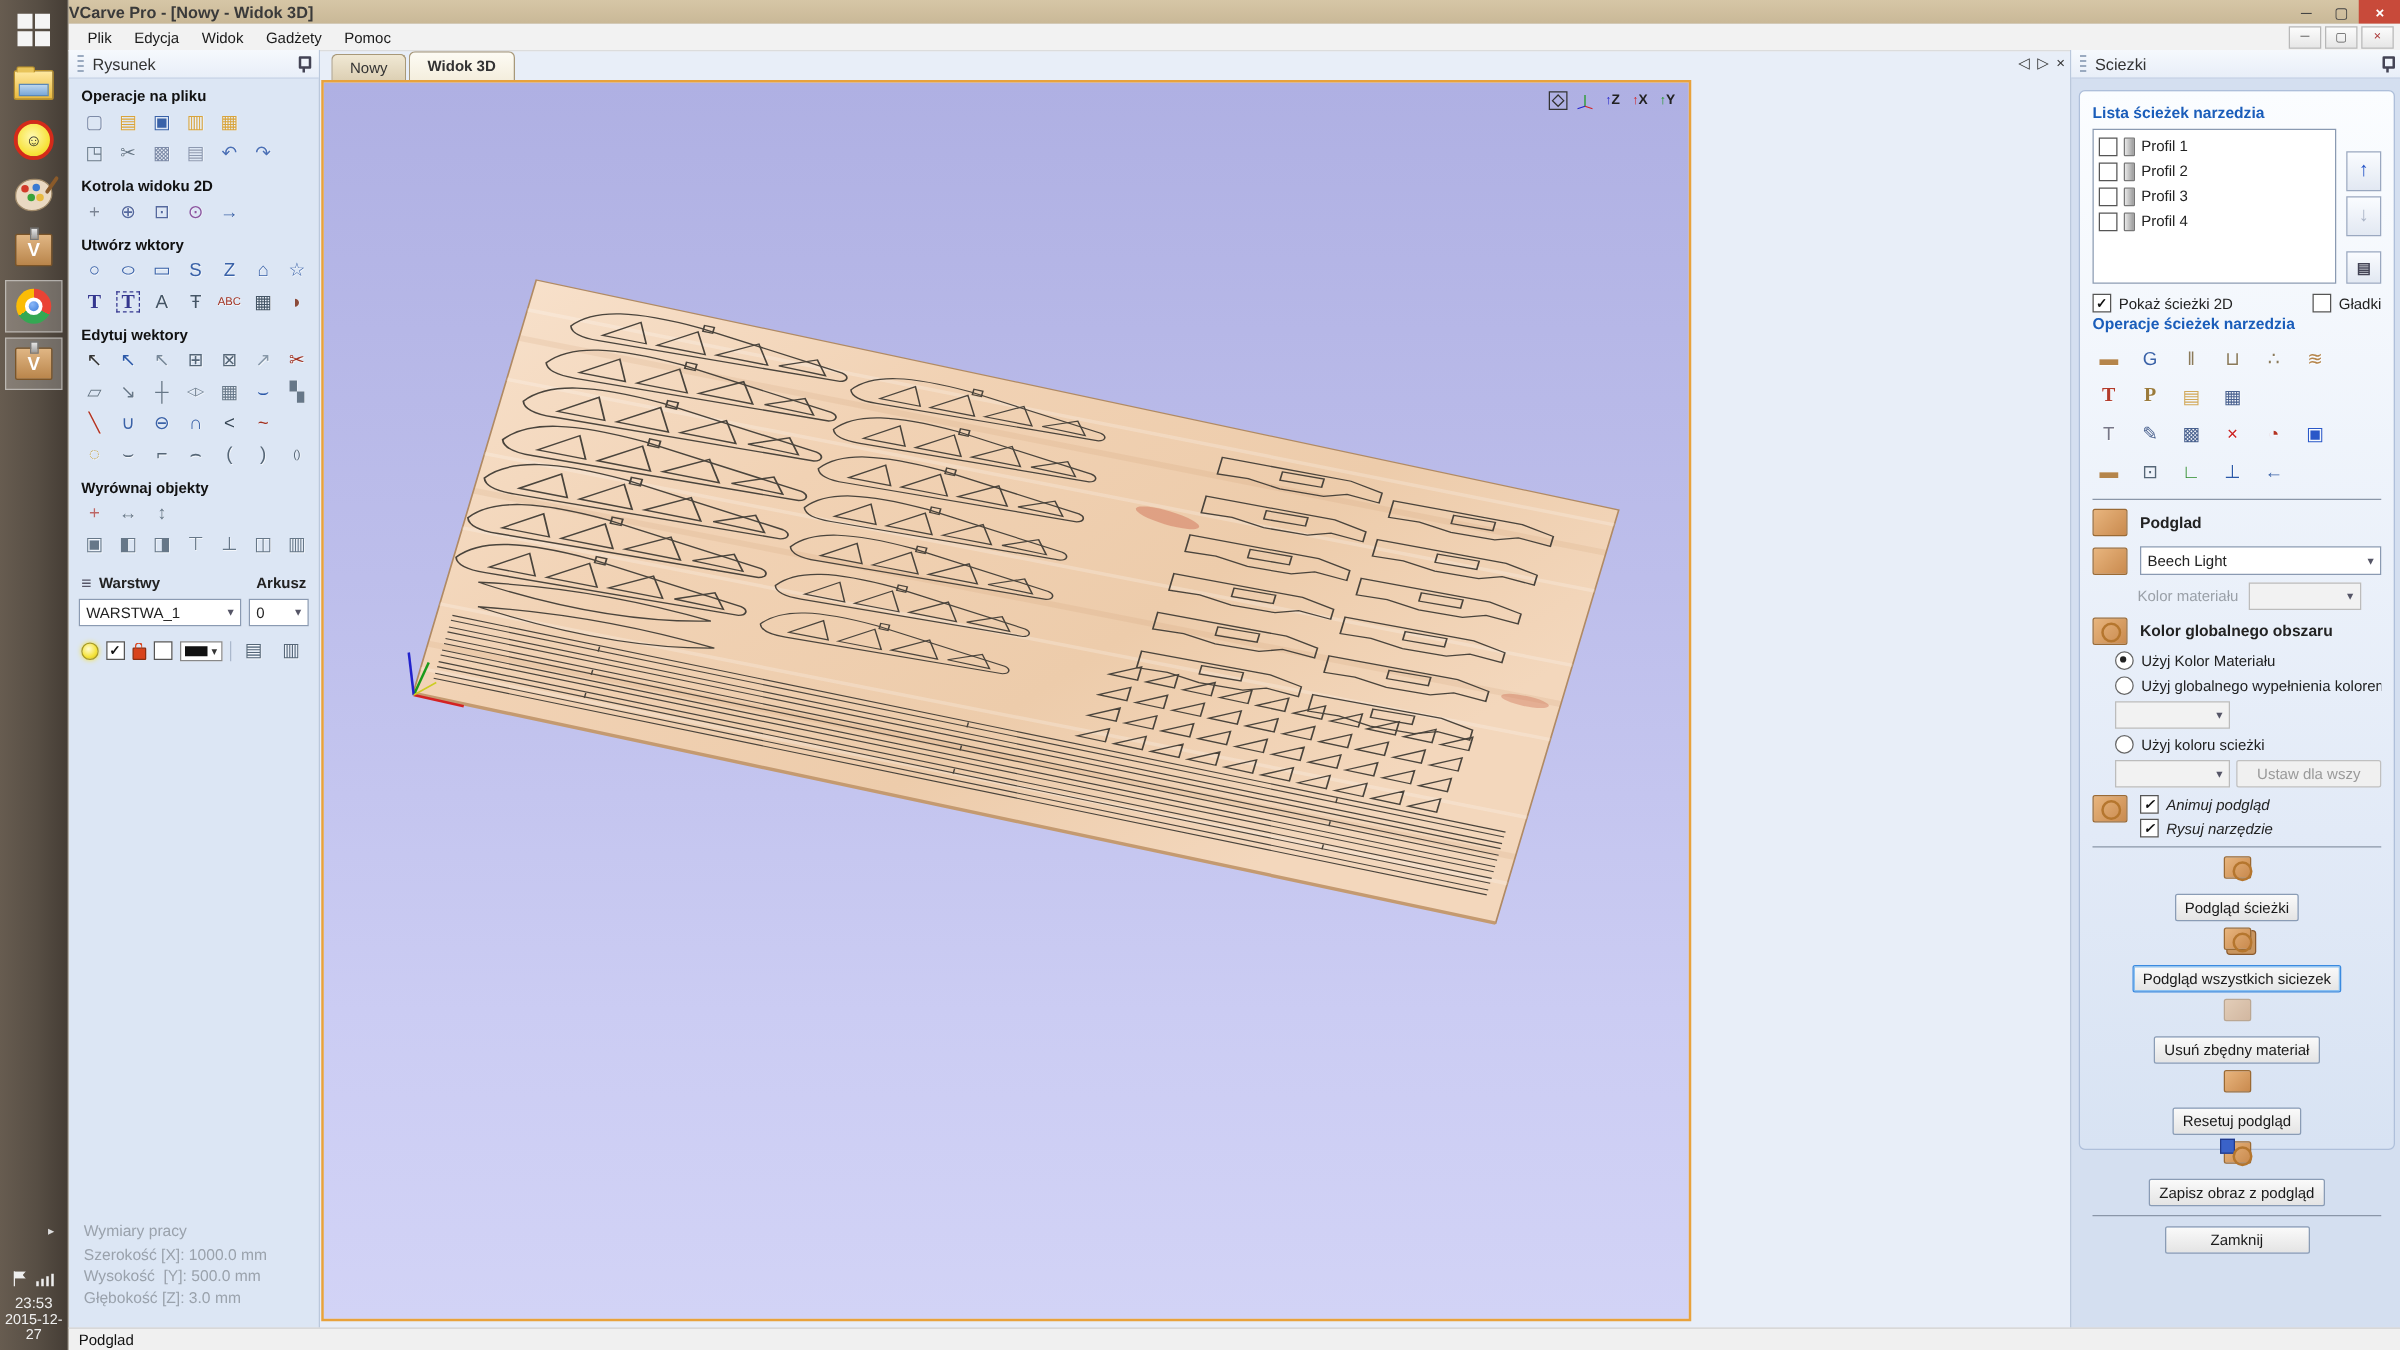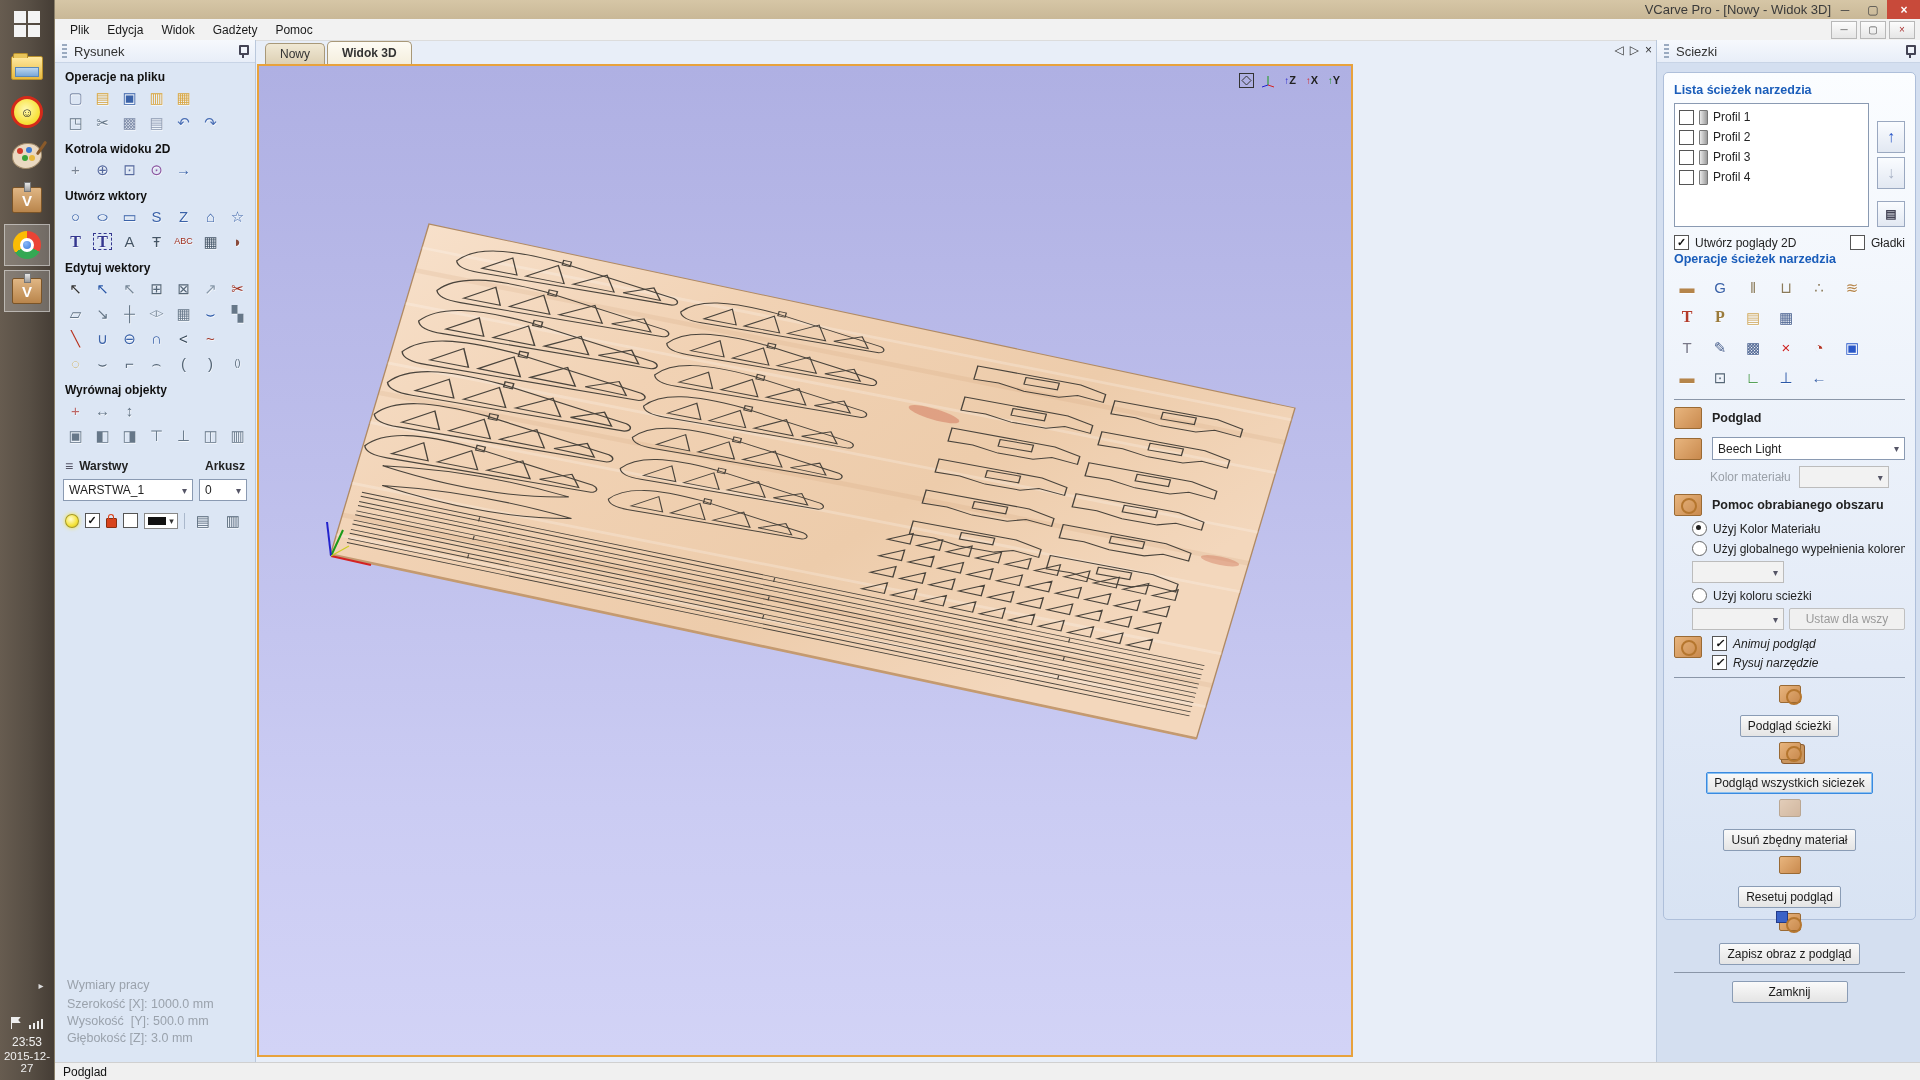--- a/index.html
+++ b/index.html
@@ -28,21 +28,21 @@
   .tb-status{display:flex;justify-content:center;align-items:flex-end;gap:7px;margin-bottom:6px;}
   .flagico{width:10px;height:8px;border-left:1.5px solid #eee;position:relative;display:inline-block;height:12px;}
   .flagico::before{content:"";position:absolute;left:0;top:0;width:9px;height:6px;background:#eee;clip-path:polygon(0 0,100% 0,72% 50%,100% 100%,0 100%);}
   .bars{display:inline-flex;align-items:flex-end;gap:1.5px;}
   .bars i{width:2.5px;background:#eee;display:block;}
   .clock{font-size:12px;line-height:15px;}
   .dateline{font-size:11.5px;}
   
   #window{position:absolute;left:54px;top:0;width:1866px;height:1080px;background:#e8eef8;border-left:1px solid #8a7f68;}
   #titlebar{position:absolute;left:0;top:0;right:0;height:19px;background:linear-gradient(#d6c6a6,#c9b897);display:flex;align-items:center;border-bottom:1px solid #b0a080;}
-  #titlebar .title{flex:1;text-align:right;font-size:13px;color:#3a3a3a;}
+  #titlebar .title{flex:1;text-align:left;font-size:13px;color:#3a3a3a;font-weight:bold;}
   .caption-btns{display:flex;height:100%;align-items:stretch;}
   .cap{width:28px;display:flex;align-items:center;justify-content:center;font-size:12px;color:#444;}
   .cap.close{background:#c84a3a;color:#fff;width:34px;font-weight:bold;}
   #menubar{position:absolute;left:0;top:19px;right:0;height:21px;background:#f2f2f2;border-bottom:1px solid #dcdcdc;display:flex;align-items:center;padding-left:6px;}
   .menu-item{padding:2px 9px;color:#1a1a1a;}
   .child-btns{margin-left:auto;display:flex;gap:3px;margin-right:6px;}
   .child-btns span{width:24px;height:16px;border:1px solid #b8b8b8;background:linear-gradient(#fcfcfc,#e6e6e6);display:flex;align-items:center;justify-content:center;font-size:10px;color:#555;}
   
   #left-panel{position:absolute;left:0;top:40px;width:200px;bottom:17px;background:#dce6f4;border-right:1px solid #bac8dc;}
   .panel-head{height:22px;background:linear-gradient(#f6f9fd,#e8eef8);display:flex;align-items:center;padding:0 7px;font-size:13px;color:#333;border-bottom:1px solid #c8d4e6;}
@@ -669,21 +669,21 @@
         </div>
         <div class="side-btns">
           <span class="udbtn" data-name="move-toolpath-up-button">↑</span>
           <span class="udbtn dis" data-name="move-toolpath-down-button">↓</span>
           <span class="udbtn doc" data-name="toolpath-summary-button">▤</span>
         </div>
       </div>
 
       <div class="check-row">
         <span class="cb on" data-name="show-2d-previews-checkbox"></span>
-        <span data-name="show-2d-previews-label">Utwórz poglądy 2D</span>
+        <span data-name="show-2d-previews-label">Pokaż ścieżki 2D</span>
         <span class="sp"></span>
         <span class="cb" data-name="smooth-checkbox"></span>
         <span data-name="smooth-label">Gładki</span>
       </div>
 
       <div class="blue-head" style="" data-name="toolpath-ops-header">Operacje ścieżek narzedzia</div>
       <div class="tp-ops">
         <div class="icon-row" data-name="toolpath-ops-row-1">
             <span class="ticon" data-name="material-setup-icon">
               <span class="g" style="color: rgb(181, 133, 75);">▬</span>
@@ -773,21 +773,21 @@
       </div>
       <div class="kolor-row">
         <span class="lbl-gray" data-name="material-color-label">Kolor materiału</span>
         <div class="dd disabled" data-name="material-color-select">
             <span class="arr">▾</span>
           </div>
       </div>
 
       <div class="pv-head" style="margin:2px 0 2px;">
         <span class="wood-ico ring" data-name="machined-area-icon"></span>
-        <span data-name="machined-color-label">Pomoc obrabianego obszaru</span>
+        <span data-name="machined-color-label">Kolor globalnego obszaru</span>
       </div>
 
       <div class="radio-row indent">
         <span class="rad on" data-name="use-material-color-radio"></span>
         <span data-name="use-material-color-label">Użyj Kolor Materiału</span>
       </div>
       <div class="radio-row indent" style="white-space:nowrap;overflow:hidden;">
         <span class="rad" data-name="use-global-fill-radio"></span>
         <span data-name="use-global-fill-label">Użyj globalnego wypełnienia kolorem</span>
       </div>

